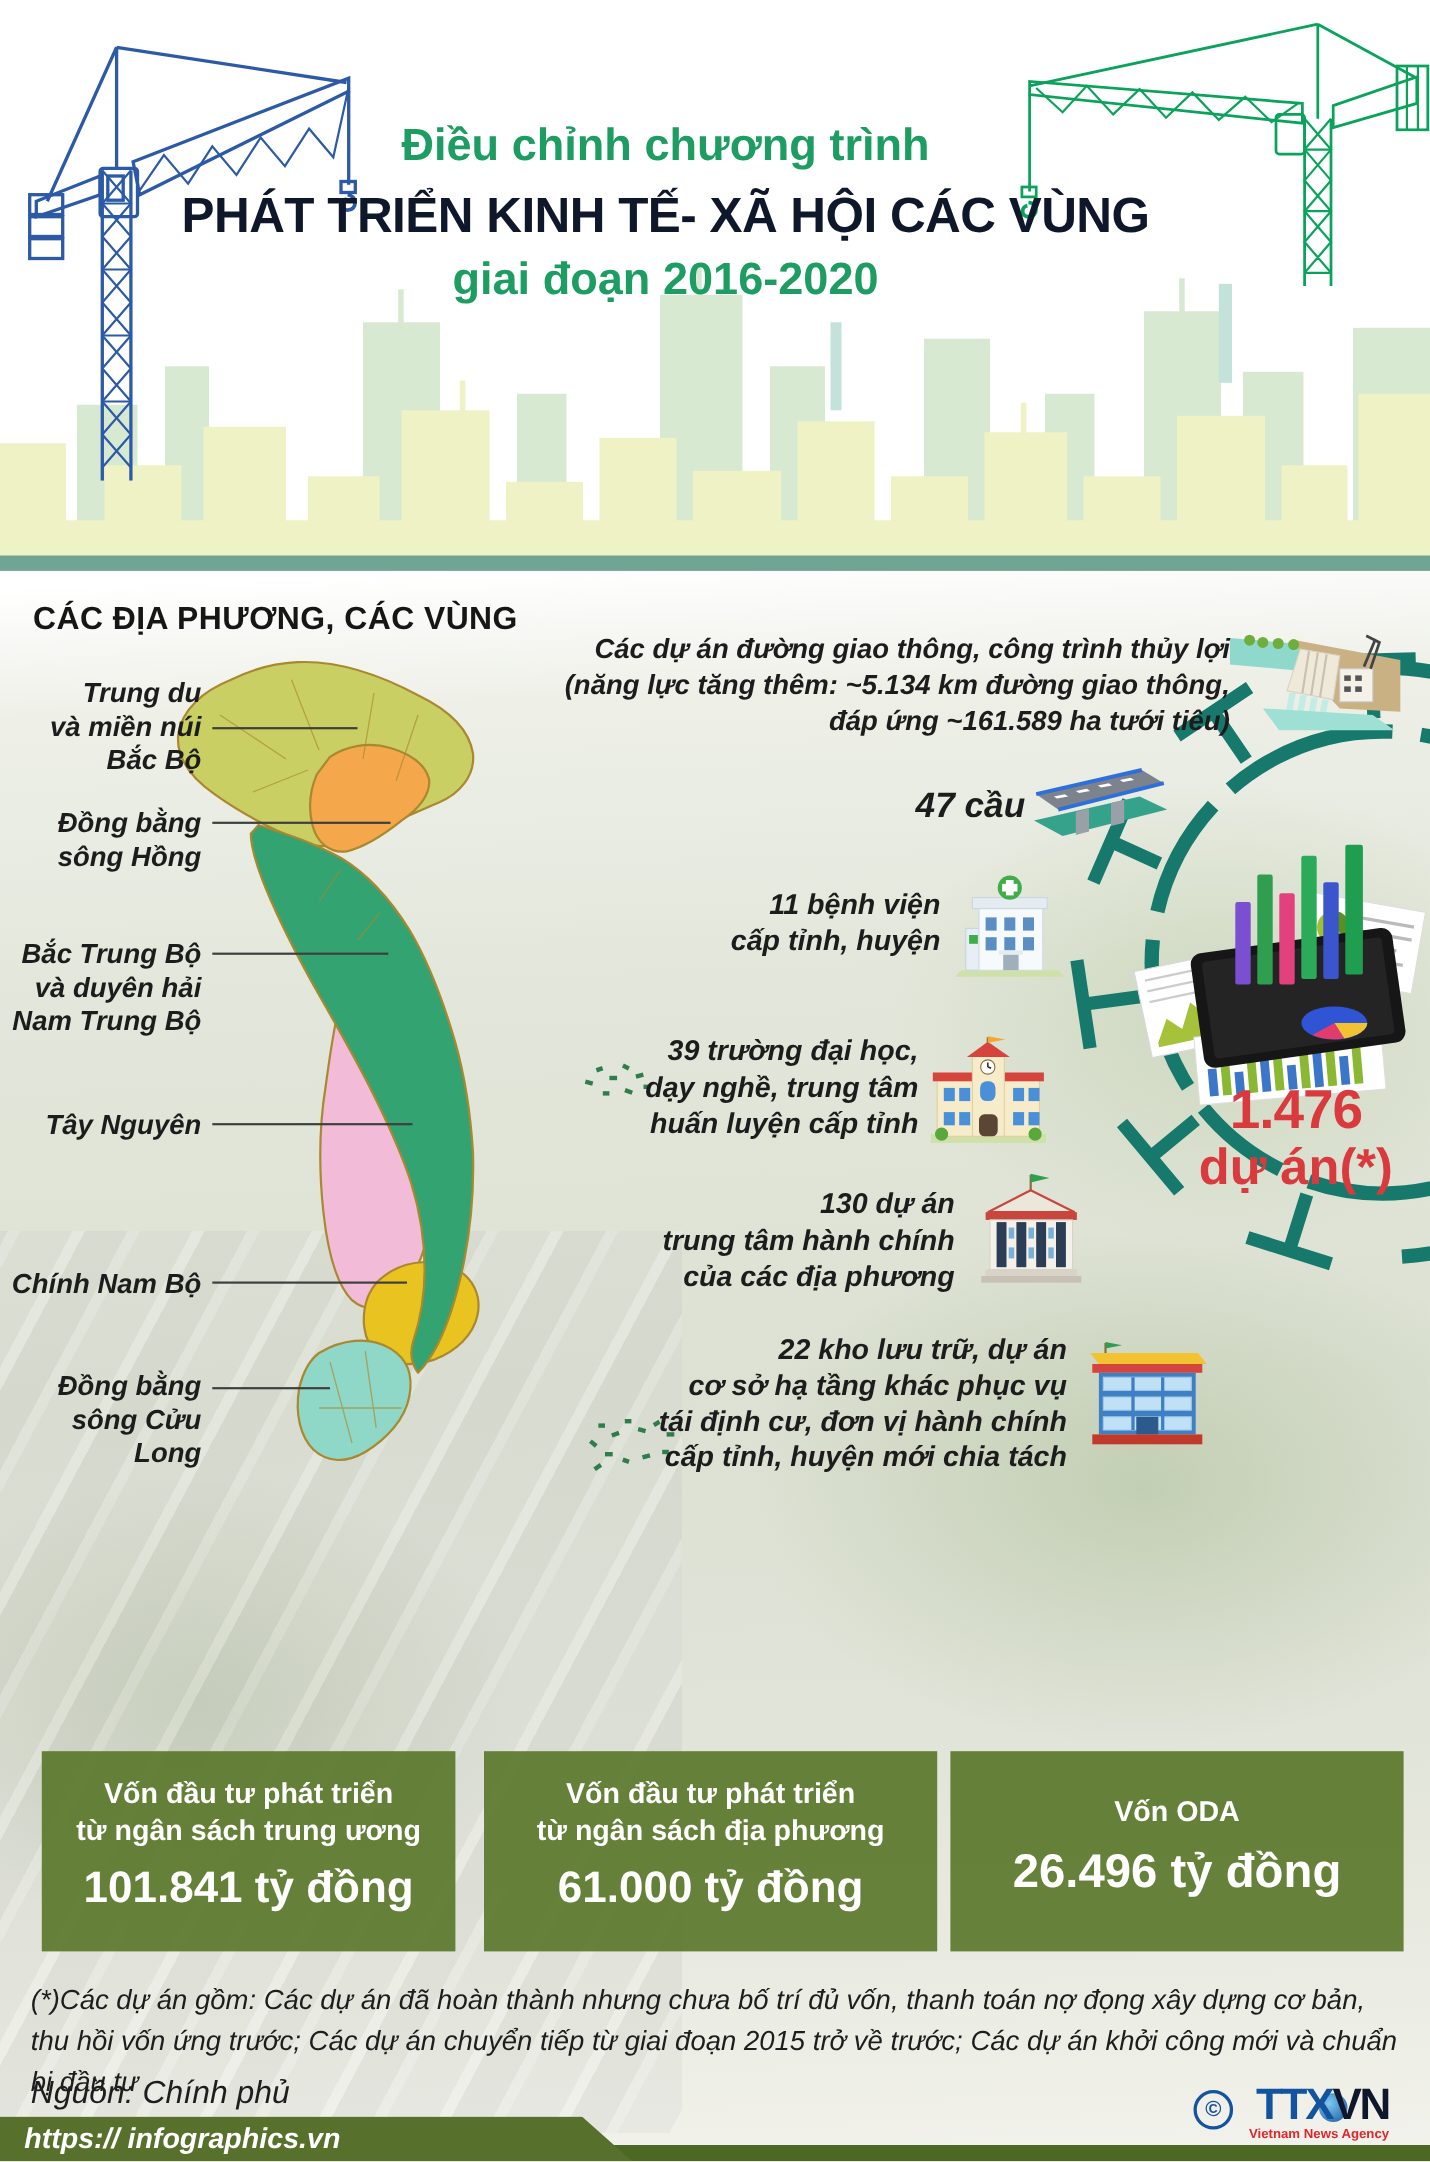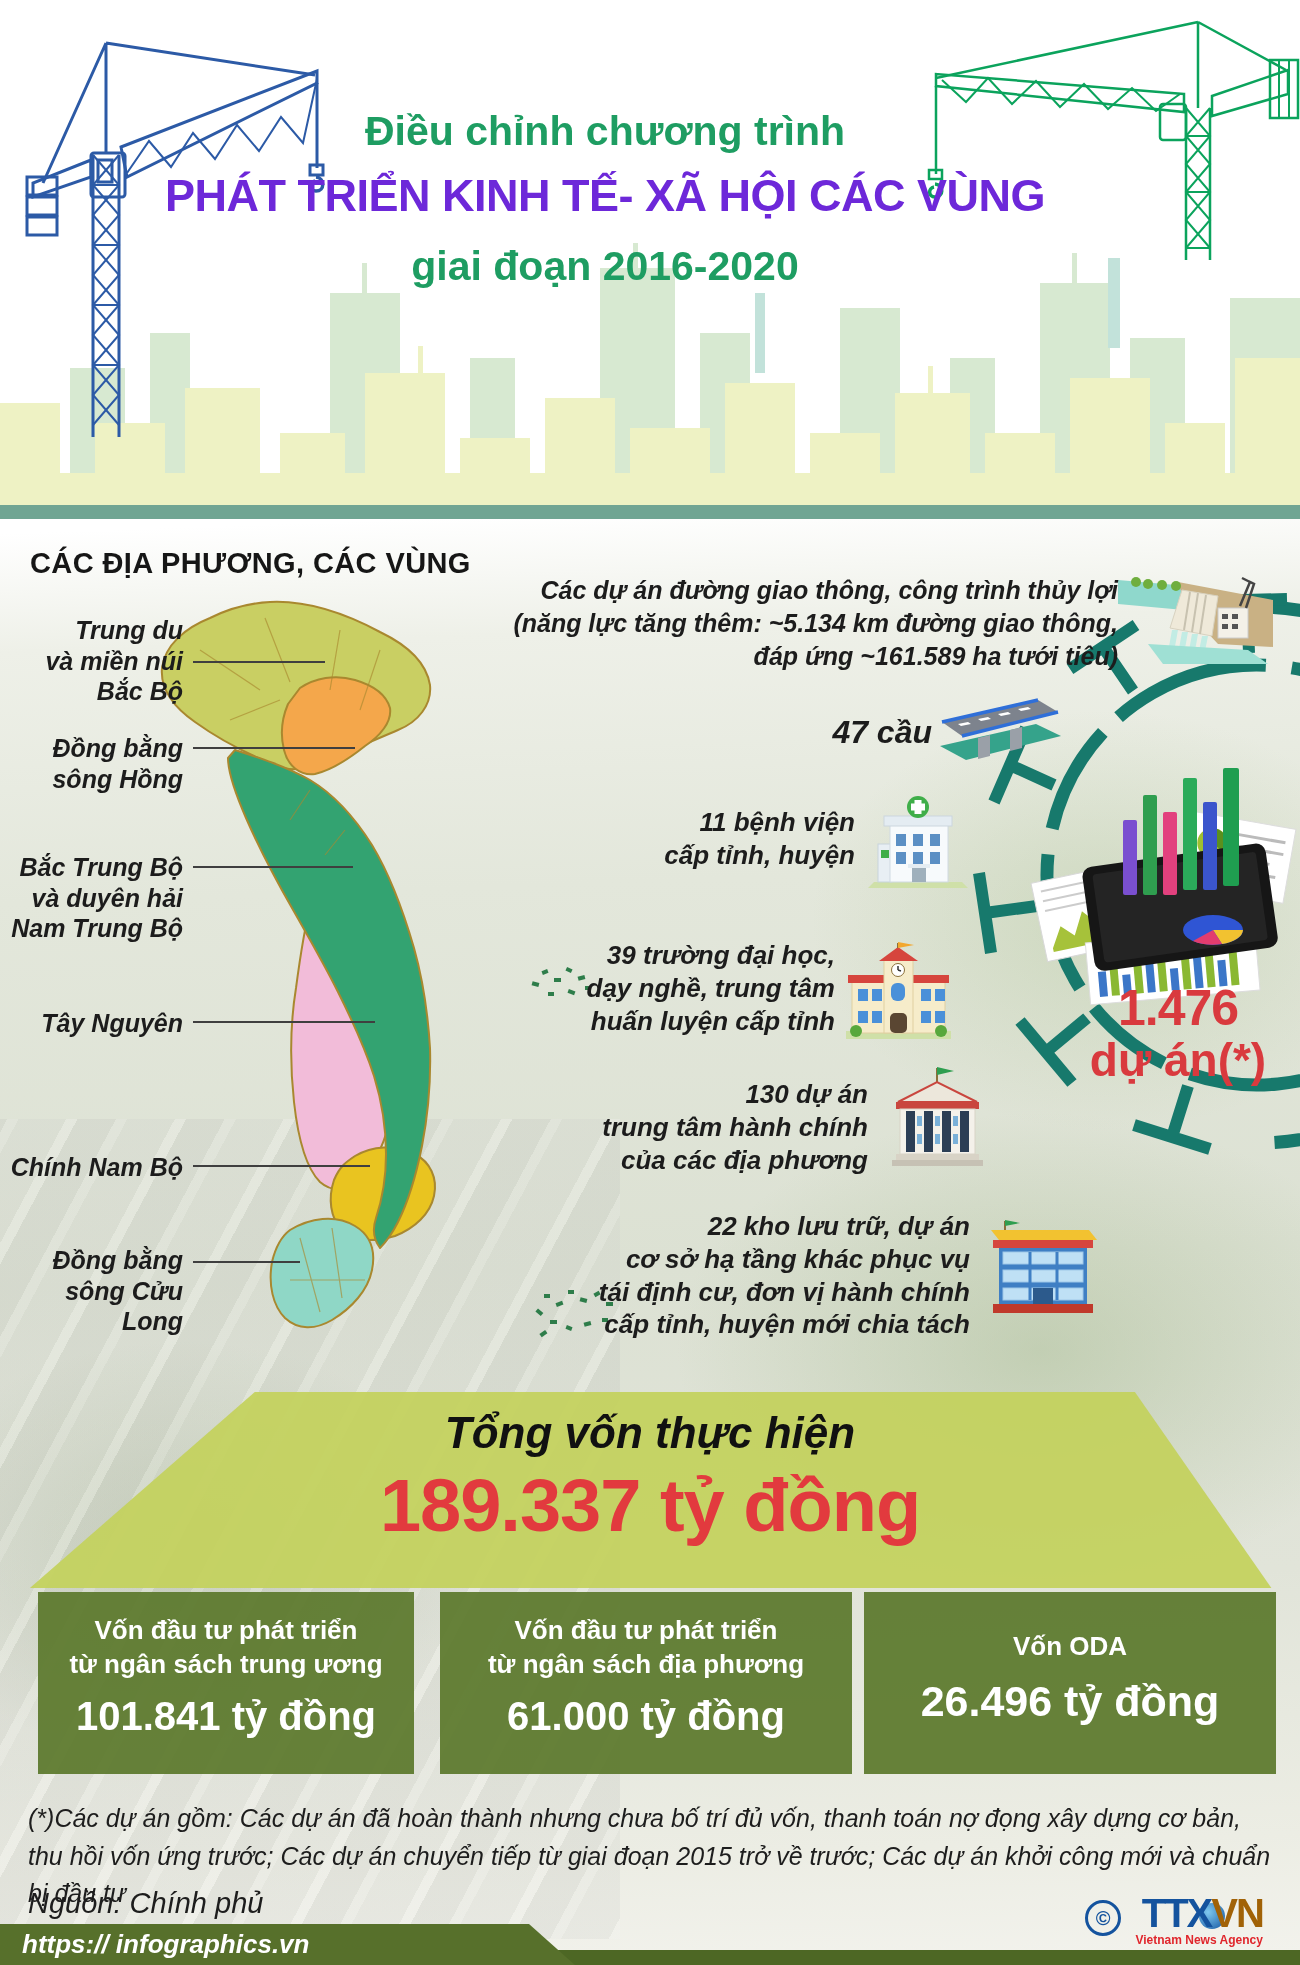--- a/index.html
+++ b/index.html
@@ -4,21 +4,21 @@
 <style>
   html,body{margin:0;padding:0;background:#ffffff;}
   .stage{position:relative;width:1300px;height:1965px;overflow:hidden;background:#fff;
          font-family:"Liberation Sans","DejaVu Sans",sans-serif;}
   .abs{position:absolute;}
 
   
   .header{position:absolute;left:0;top:0;width:1300px;height:429px;background:#fff;}
   .title{position:absolute;left:50px;top:108px;width:1110px;text-align:center;z-index:6;}
   .title .t1,.title .t3{font:700 41px/1.15 "Liberation Sans","DejaVu Sans",sans-serif;color:#1e9d62;}
-  .title .t2{font:700 45px/1.2 "Liberation Sans","DejaVu Sans",sans-serif;color:#6d28d9;margin:14px 0 20px 0;letter-spacing:-.5px;}
+  .title .t2{font:700 45px/1.2 "Liberation Sans","DejaVu Sans",sans-serif;color:#0f172a;margin:14px 0 7px 0;letter-spacing:-.5px;}
   .tealbar{position:absolute;left:0;top:505px;width:1300px;height:14px;background:#70a593;z-index:7;}
 
   
   .photo-bg{position:absolute;left:0;top:519px;width:1300px;height:1433px;
     background:
       radial-gradient(420px 300px at 85% 28%, rgba(167,190,140,.35), transparent 70%),
       radial-gradient(520px 340px at 80% 58%, rgba(150,175,125,.38), transparent 70%),
       radial-gradient(420px 300px at 14% 72%, rgba(140,162,118,.30), transparent 70%),
       linear-gradient(178deg,#ffffff 1%,#eef0e8 9%,#e3e7db 26%,#dce1d3 52%,#e1e4d9 74%,#ecede4 92%,#f2f2ec 100%);}
   .highway{position:absolute;left:-140px;top:600px;width:760px;height:820px;opacity:.42;
@@ -63,21 +63,21 @@
     clip-path:polygon(0 0, 92% 0, 100% 100%, 0 100%);}
   .url-ribbon span{position:absolute;left:22px;top:5px;font:italic 700 26px/1.2 "Liberation Sans","DejaVu Sans",sans-serif;color:#fff;}
   .bottom-bar{position:absolute;left:0;top:1950px;width:1300px;height:15px;background:#4d6724;z-index:6;}
   .logo{position:absolute;left:1085px;top:1893px;width:200px;height:55px;z-index:7;}
   .copyright{display:inline-block;width:30px;height:30px;border:3px solid #14539e;border-radius:50%;
     color:#14539e;font:700 20px/30px "Liberation Sans","DejaVu Sans",sans-serif;text-align:center;
     vertical-align:top;margin-top:7px;margin-right:10px;}
   .agency{display:inline-block;position:relative;text-align:right;}
   .agency-row{position:relative;font:700 40px/1 "Liberation Sans","DejaVu Sans",sans-serif;letter-spacing:-2px;}
   .agency-row .ttx{color:#14539e;position:relative;z-index:1;}
-  .agency-row .vn{color:#a16207;position:relative;z-index:1;text-align:center;}
+  .agency-row .vn{color:#0f172a;position:relative;z-index:1;text-align:center;}
   .globe{position:absolute;left:64px;top:10px;width:26px;height:26px;border-radius:50%;z-index:0;
     background:radial-gradient(circle at 35% 35%, #7ec8f0, #1456a0);}
   .agency-name{font:700 12px/1.1 "Liberation Sans","DejaVu Sans",sans-serif;color:#e0262c;margin-top:1px;}
 </style>
 </head>
 <body>
 
 <div class="stage">
 
   <div class="header">
@@ -434,24 +434,20 @@
       <rect x="175" y="42" width="14" height="88" rx="2" fill="#3b55cc"></rect>
       <rect x="195" y="8" width="16" height="118" rx="2" fill="#1f9e50"></rect>
     </g>
   </svg>
 
   <div class="total-block">
     <div class="total-number">1.476</div>
     <div class="total-label">dự án(*)</div>
   </div>
 
-  <div class="trapezoid">
-    <div class="fund-title">Tổng vốn thực hiện</div>
-    <div class="fund-total">189.337 tỷ đồng</div>
-  </div>
 
   <div class="fund-box" style="left:38px;width:376px;">
     <div class="fund-label">Vốn đầu tư phát triển
 từ ngân sách trung ương</div>
     <div class="fund-value">101.841 tỷ đồng</div>
   </div>
   <div class="fund-box" style="left:440px;width:412px;">
     <div class="fund-label">Vốn đầu tư phát triển
 từ ngân sách địa phương</div>
     <div class="fund-value">61.000 tỷ đồng</div>

